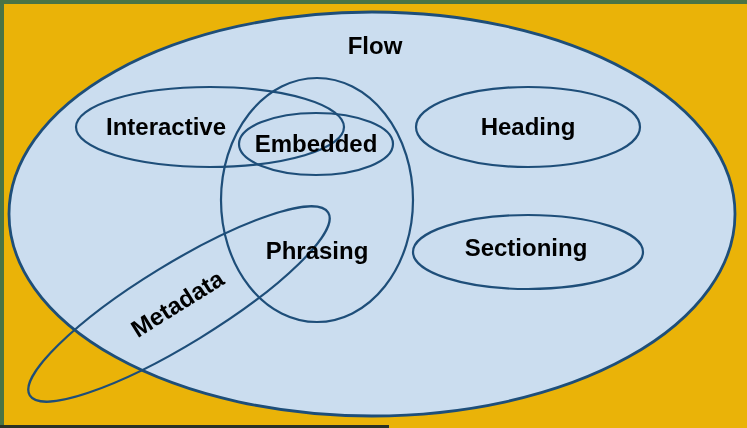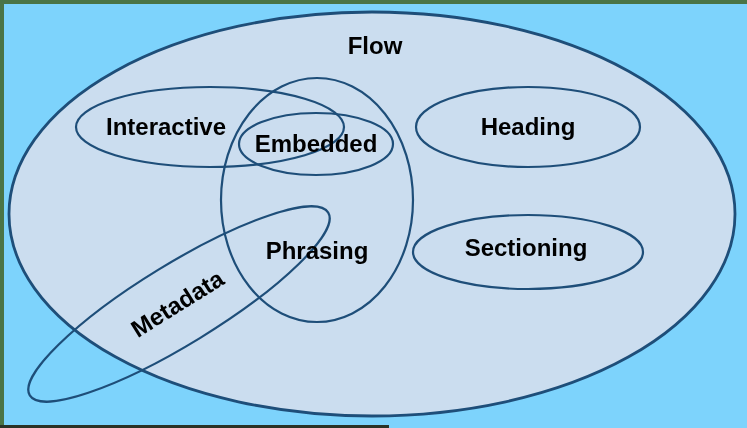--- a/index.html
+++ b/index.html
@@ -6,21 +6,21 @@
     margin: 0;
     padding: 0;
     background: #ffffff;
     font-family: "Liberation Sans", sans-serif;
   }
   .canvas {
     position: relative;
     width: 747px;
     height: 428px;
     overflow: hidden;
-    background: #7dd3fc;
+    background: #eab308;
   }
   .frame-top {
     position: absolute;
     left: 0; top: 0;
     width: 747px; height: 4px;
     background: #4A7446;
   }
   .frame-left {
     position: absolute;
     left: 0; top: 0;

